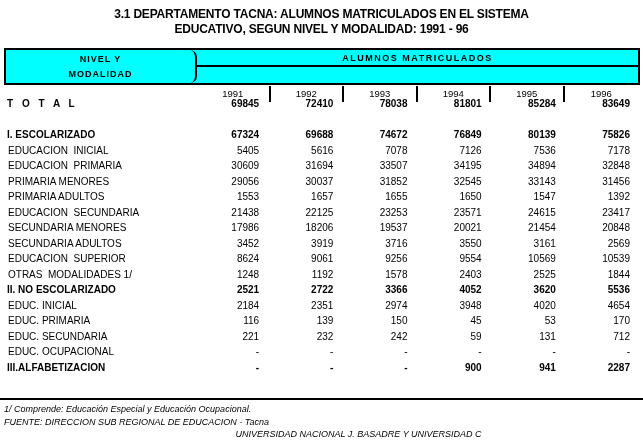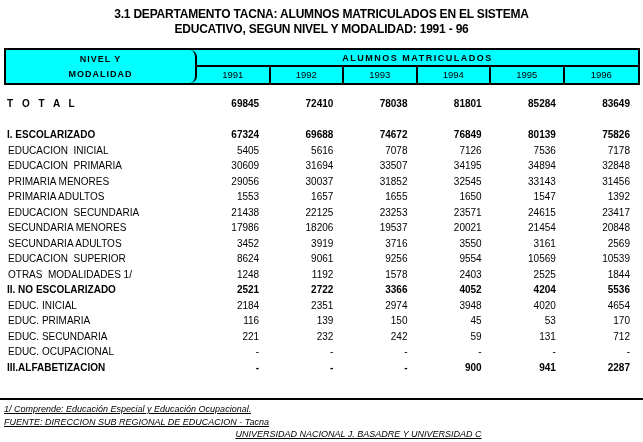--- a/index.html
+++ b/index.html
@@ -10,39 +10,39 @@
     font-family:"Liberation Sans", sans-serif;
     position:relative; overflow:hidden;
   }
   .title-block { margin-top:7px; text-align:center; font-weight:bold;
     font-size:12px; line-height:15px; letter-spacing:-0.2px; }
   .tbl { position:absolute; left:4px; top:48px; width:636px; }
   .thead { display:flex; border:2px solid #000; height:37px; background:var(--hdrbg,#00ffff); }
   .hleft { width:191px; border-right:2px solid #000; display:flex; flex-direction:column;
     justify-content:center; align-items:center; font-size:9px; font-weight:bold;
     letter-spacing:1px; line-height:15px;border-radius:7px; }
-  .hright { flex:1; display:flex; flex-direction:column; }
+  .hright { flex:1; display:flex; flex-direction:column;gap:19px; }
   .hspan { height:17px; border-bottom:2px solid #000; text-align:center;
     font-size:9px; font-weight:bold; letter-spacing:1.5px; line-height:16px; }
   .hyears { flex:1; display:grid; grid-template-columns:repeat(6,1fr); }
   .ycell { text-align:center; font-size:9.5px; line-height:16px; border-right:2px solid #000; }
   .ycell:last-child { border-right:none; }
   .tbody { position:absolute; left:0; top:48px; width:636px; }
   .row { display:grid; grid-template-columns:191px repeat(6,1fr); height:15.5px;
     font-size:10px; line-height:15.5px; }
   .row.bold { font-weight:bold; }
   .row.spacer { height:15.5px; }
   .lab { white-space:pre; overflow:hidden; }
   .ind0 { padding-left:7px; }
   .ind1 { padding-left:8px; }
   .num { text-align:right; padding-right:6px; }
   .bold .lab.ind0.tot { letter-spacing:3px; }
   .footline { position:absolute; left:0; top:398px; width:643px; height:2px; background:#000; }
   .footnotes { position:absolute; left:4px; top:403px; width:635px;
-    font-style:italic; font-size:9px; line-height:12.5px;text-decoration:underline; }
+    font-style:italic; font-size:9px; line-height:12.5px; }
   .fn2 { padding-left:74px;text-align:center; }
 </style>
 </head>
 <body>
 
 <div class="title-block">
   <div>3.1   DEPARTAMENTO  TACNA: ALUMNOS MATRICULADOS EN EL SISTEMA</div>
   <div>EDUCATIVO, SEGUN NIVEL Y MODALIDAD: 1991 - 96</div>
 </div>
 
@@ -166,21 +166,21 @@
       <div class="num">2403</div>
       <div class="num">2525</div>
       <div class="num">1844</div>
     </div>
     <div class="row bold">
       <div class="lab ind0">II. NO ESCOLARIZADO</div>
       <div class="num">2521</div>
       <div class="num">2722</div>
       <div class="num">3366</div>
       <div class="num">4052</div>
-      <div class="num">4204</div>
+      <div class="num">3620</div>
       <div class="num">5536</div>
     </div>
     <div class="row">
       <div class="lab ind1">EDUC. INICIAL</div>
       <div class="num">2184</div>
       <div class="num">2351</div>
       <div class="num">2974</div>
       <div class="num">3948</div>
       <div class="num">4020</div>
       <div class="num">4654</div>

